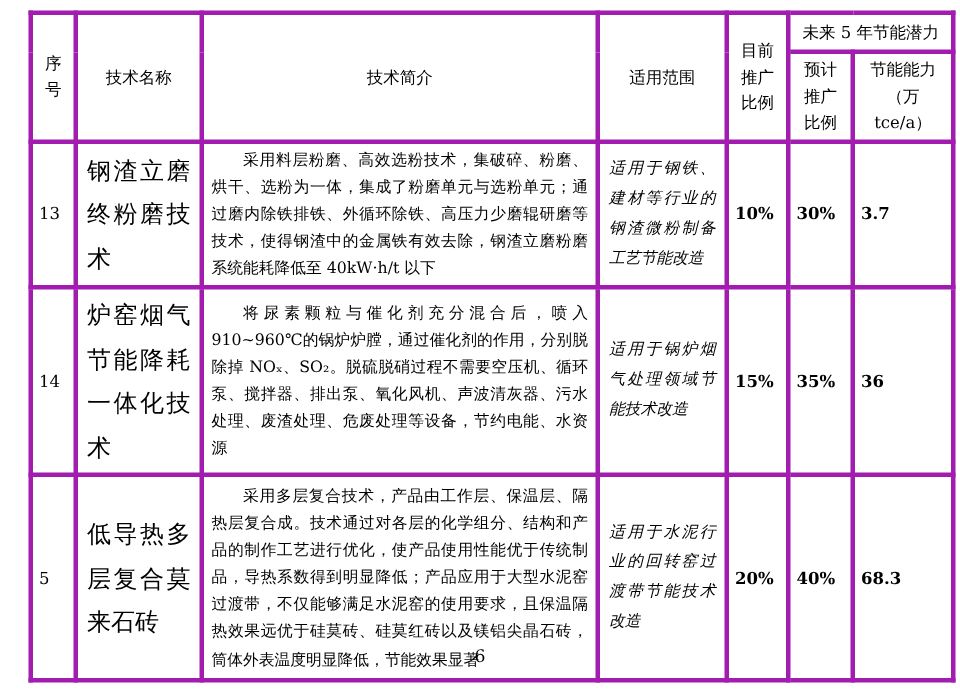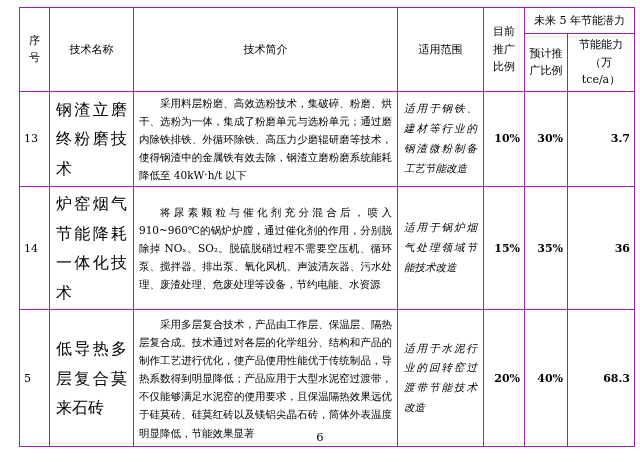--- a/index.html
+++ b/index.html
@@ -14,21 +14,21 @@
   }
   table.tech-table {
     position: absolute;
     left: 19px;
     top: 7px;
     width: 615px;
     border-collapse: collapse;
     table-layout: fixed;
   }
   .tech-table th, .tech-table td {
-    border: 1px solid #a21caf;
+    border: 3px solid #a21caf;
     vertical-align: middle;
     padding: 2px 4px;
     box-sizing: border-box;
     overflow: hidden;
   }
   .tech-table th {
     font-weight: normal;
     font-size: 11px;
     text-align: center;
     line-height: 1.6;
@@ -58,21 +58,21 @@
   td.c-scope {
     font-size: 10.5px;
     text-align: justify;
     line-height: 1.9;
     padding: 2px 6px;
     font-style: italic;
   }
   td.c-stat {
     font-size: 11px;
     font-weight: bold;
-    text-align: right;
+    text-align: left;
   }
   .page-number {
     position: absolute;
     left: 0;
     right: 0;
     top: 430px;
     text-align: center;
     font-size: 11.5px;
   }
 </style>

